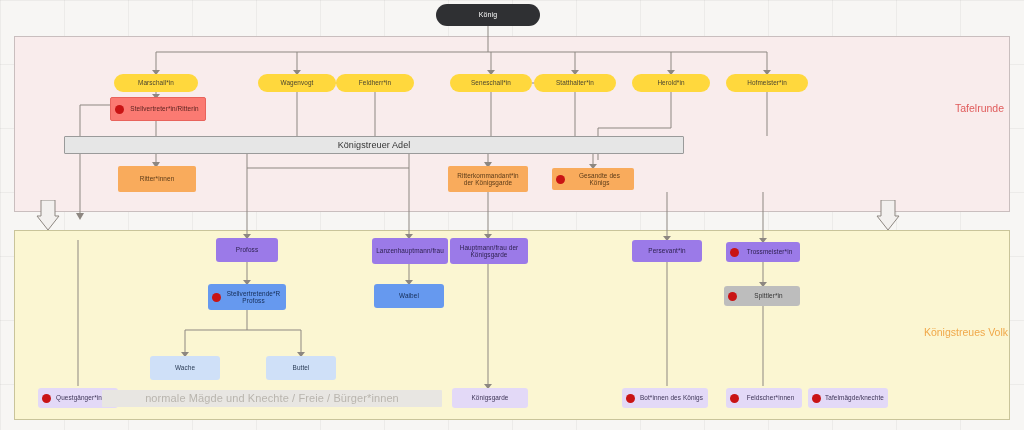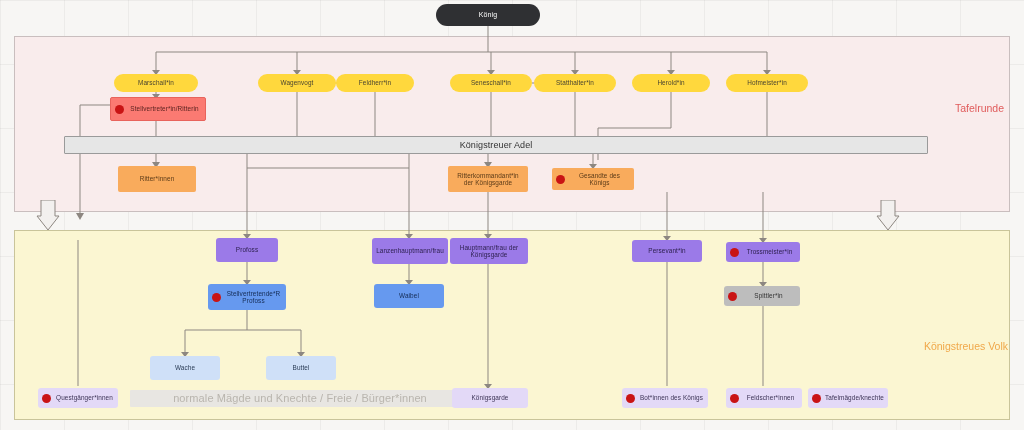--- a/index.html
+++ b/index.html
@@ -24,21 +24,21 @@
     background:#f9ecec;border:1px solid #c9bebe;
   }
   .lane-bottom{
     left:14px;top:230px;width:996px;height:190px;
     background:#fbf6d2;border:1px solid #c9c49a;
   }
   .lane-label{
     position:absolute;font-size:10.5px;font-weight:400;white-space:nowrap;
   }
   .lane-label-top{right:20px;top:102px;color:#e05b5b;}
-  .lane-label-bottom{right:16px;top:340px;color:#f0a84a;}
+  .lane-label-bottom{right:16px;top:326px;color:#f0a84a;}
 
   svg.wires{position:absolute;left:0;top:0;width:1024px;height:430px;overflow:visible;}
   svg.wires path,svg.wires line{fill:none;stroke:#8d8781;stroke-width:1;}
   .arrowhead{fill:#8d8781;}
 
   .node{
     position:absolute;box-sizing:border-box;
     display:flex;align-items:center;justify-content:center;
     text-align:center;line-height:1.15;
     font-size:6.4px;letter-spacing:.1px;
@@ -177,21 +177,21 @@
       <div class="node yellow" style="left: 258px; top: 74px; width: 78px; height: 18px;">Wagenvogt</div>
       <div class="node yellow" style="left: 336px; top: 74px; width: 78px; height: 18px;">Feldherr*in</div>
       <div class="node yellow" style="left: 450px; top: 74px; width: 82px; height: 18px;">Seneschall*in</div>
       <div class="node yellow" style="left: 534px; top: 74px; width: 82px; height: 18px;">Statthalter*in</div>
       <div class="node yellow" style="left: 632px; top: 74px; width: 78px; height: 18px;">Herold*in</div>
       <div class="node yellow" style="left: 726px; top: 74px; width: 82px; height: 18px;">Hofmeister*in</div>
       <div class="node red withdot" style="left: 110px; top: 97px; width: 96px; height: 24px;">
         <span class="dot"></span>
         <span class="lbl">Stellvertreter*in/Ritterin</span>
       </div>
-      <div class="node bar" style="left: 64px; top: 136px; width: 864px; height: 18px;">Königstreuer Adel</div>
+      <div class="node bar" style="left: 64px; top: 136px; width: 620px; height: 18px;">Königstreuer Adel</div>
       <div class="node orange" style="left: 118px; top: 166px; width: 78px; height: 26px;">Ritter*innen</div>
       <div class="node orange" style="left: 448px; top: 166px; width: 80px; height: 26px;">Ritterkommandant*in der Königsgarde</div>
       <div class="node orange withdot" style="left: 552px; top: 168px; width: 82px; height: 22px;">
         <span class="dot"></span>
         <span class="lbl">Gesandte des Königs</span>
       </div>
       <div class="node purple" style="left: 216px; top: 238px; width: 62px; height: 24px;">Profoss</div>
       <div class="node purple" style="left: 372px; top: 238px; width: 76px; height: 26px;">Lanzenhauptmann/frau</div>
       <div class="node purple" style="left: 450px; top: 238px; width: 78px; height: 26px;">Hauptmann/frau der Königsgarde</div>
       <div class="node purple" style="left: 632px; top: 240px; width: 70px; height: 22px;">Persevant*in</div>
@@ -207,21 +207,21 @@
       <div class="node gray withdot" style="left: 724px; top: 286px; width: 76px; height: 20px;">
         <span class="dot"></span>
         <span class="lbl">Spittler*in</span>
       </div>
       <div class="node lightblue" style="left: 150px; top: 356px; width: 70px; height: 24px;">Wache</div>
       <div class="node lightblue" style="left: 266px; top: 356px; width: 70px; height: 24px;">Buttel</div>
       <div class="node lavender withdot" style="left: 38px; top: 388px; width: 80px; height: 20px;">
         <span class="dot"></span>
         <span class="lbl">Questgänger*innen</span>
       </div>
-      <div class="node widebar" style="left: 130px; top: 390px; width: 340px; height: 17px;">normale Mägde und Knechte / Freie / Bürger*innen</div>
+      <div class="node widebar" style="left: 102px; top: 390px; width: 340px; height: 17px;">normale Mägde und Knechte / Freie / Bürger*innen</div>
       <div class="node lavender" style="left: 452px; top: 388px; width: 76px; height: 20px;">Königsgarde</div>
       <div class="node lavender withdot" style="left: 622px; top: 388px; width: 86px; height: 20px;">
         <span class="dot"></span>
         <span class="lbl">Bot*innen des Königs</span>
       </div>
       <div class="node lavender withdot" style="left: 726px; top: 388px; width: 76px; height: 20px;">
         <span class="dot"></span>
         <span class="lbl">Feldscher*innen</span>
       </div>
       <div class="node lavender withdot" style="left: 808px; top: 388px; width: 80px; height: 20px;">

